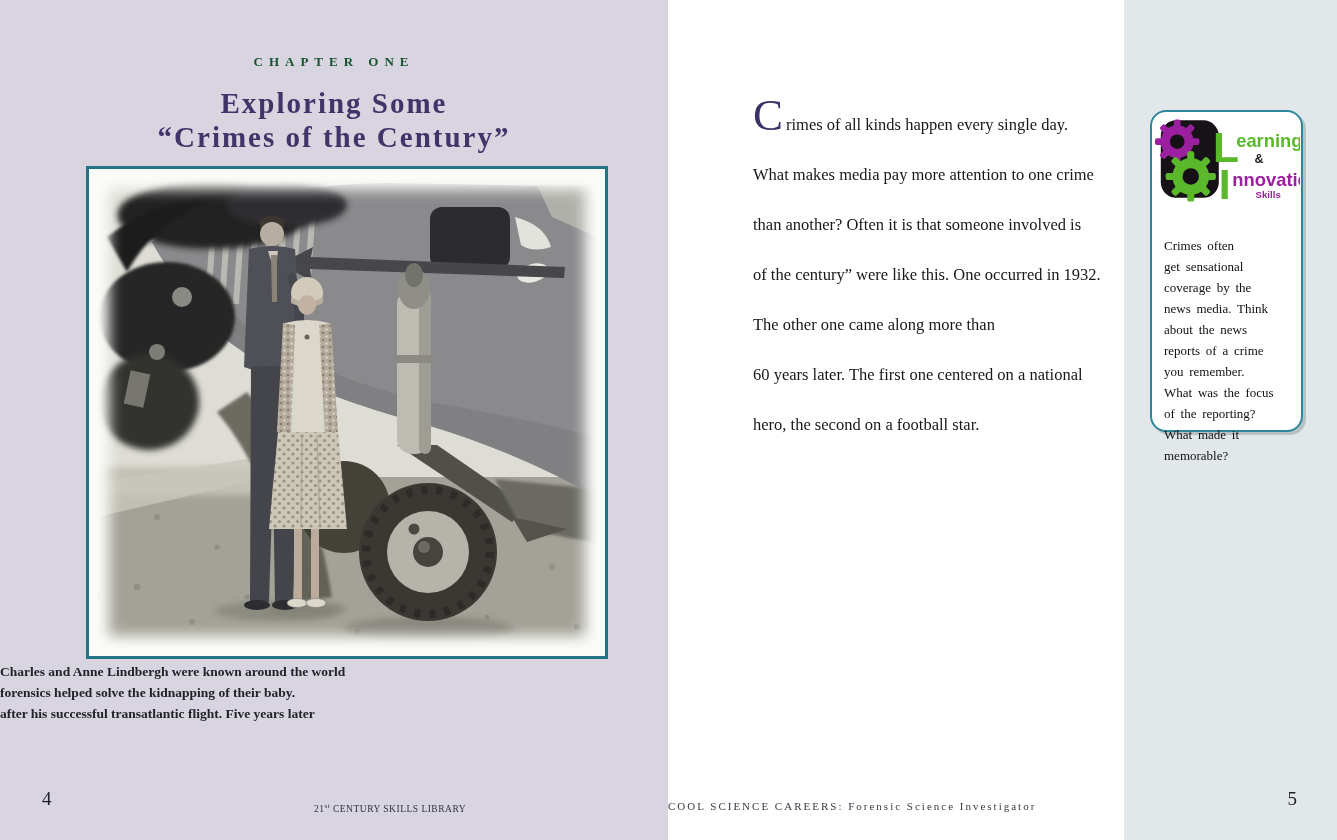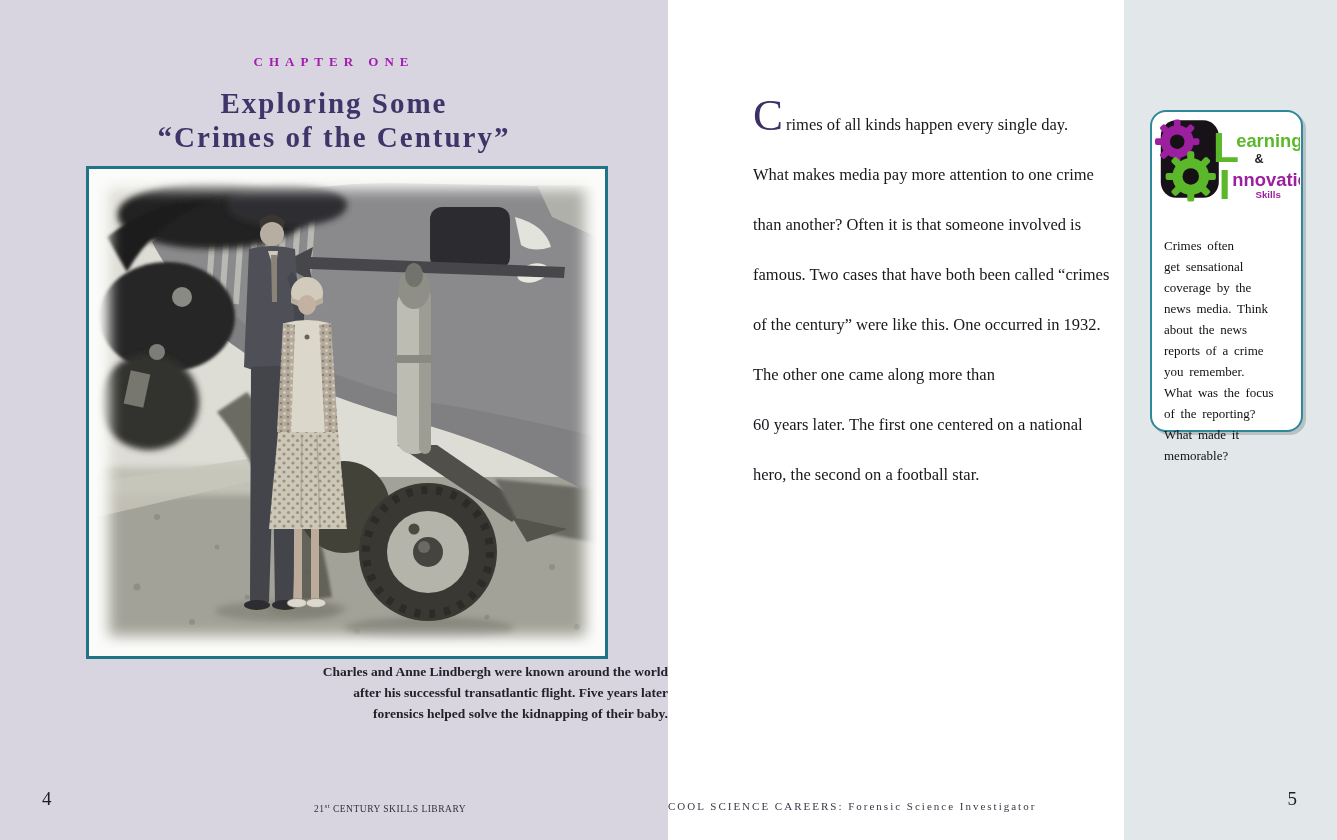--- a/index.html
+++ b/index.html
@@ -9,34 +9,34 @@
     font-family:"Liberation Serif", serif; color:#17171c;
   }
   
   .page-left  { position:absolute; left:0;     top:0; width:668px;  height:840px; background:#d9d5e0; }
   .page-right { position:absolute; left:668px; top:0; width:456px;  height:840px; background:#ffffff; }
   .strip      { position:absolute; left:1124px;top:0; width:213px;  height:840px; background:#e2e8e9; }
 
   
   .chapter {
     position:absolute; left:0; right:0; top:54px; text-align:center;
-    font-size:13px; font-weight:bold; letter-spacing:6px; color:#a21caf;
+    font-size:13px; font-weight:bold; letter-spacing:6px; color:#14532d;
   }
   .title {
     position:absolute; left:0; right:0; top:86px; text-align:center;
     font-size:29px; letter-spacing:2px; color:#3f3569; line-height:1.18; font-weight:bold; margin:0;
   }
   .photo-frame {
     position:absolute; left:86px; top:166px; width:522px; height:493px;
     box-sizing:border-box; border:3px solid #1f7486; background:#fbfbfa; padding:8px; margin:0;
   }
   .photo-inner { width:500px; height:471px; overflow:hidden; background:#d6d6cf; }
   .caption {
-    position:absolute; left:0; right:0; top:662px; text-align:right;
-    font-size:13.5px; font-weight:bold; color:#222229; line-height:1.55;padding-left:44px;
+    position:absolute; left:0; right:0; top:662px; text-align:left;
+    font-size:13.5px; font-weight:bold; color:#222229; line-height:1.55;
   }
   .pagenum { position:absolute; font-size:19px; color:#1d1d24; }
   .pagenum.pl { left:42px;  top:788px; }
   .pagenum.pr { right:40px; top:788px; }
   .footer-left {
     position:absolute; left:240px; top:802px; width:300px; text-align:center;
     font-size:9.5px; letter-spacing:.5px; color:#30303c;
   }
   .footer-left sup { font-size:7px; }
 
@@ -212,37 +212,36 @@
           <polygon points="398,302 500,312 500,366 425,352" fill="#6b6a63" filter="url(#b1)"></polygon>
           <polygon points="415,340 470,352 430,365" fill="#54534c"></polygon>
 
           <rect x="-8" y="-8" width="516" height="487" fill="none" stroke="#fbfbf9" stroke-width="40" filter="url(#b3)"></rect>
         </svg>
       </div>
     </figure>
 
     <div class="caption">
       <div>Charles and Anne Lindbergh were known around the world</div>
+      <div>forensics helped solve the kidnapping of their baby.</div>
       <div>after his successful transatlantic flight. Five years later</div>
-      <div>forensics helped solve the kidnapping of their baby.</div>
     </div>
 
     <div class="pagenum pl">4</div>
     <div class="footer-left"><span>21</span><sup>st</sup><span> CENTURY SKILLS LIBRARY</span></div>
   </section>
 
   <section class="page-right">
     <div class="body-text">
       <div class="bline first">
         <span class="dropcap">C</span>
         <span>rimes of all kinds happen every single day.</span>
       </div>
       <div class="bline">What makes media pay more attention to one crime</div>
       <div class="bline">than another? Often it is that someone involved is</div>
-      <div class="bline">famous. Two cases that have both been called “crimes</div>
       <div class="bline">of the century” were like this. One occurred in 1932.</div>
       <div class="bline">The other one came along more than</div>
       <div class="bline">60 years later. The first one centered on a national</div>
       <div class="bline">hero, the second on a football star.</div>
     </div>
     <div class="footer-right">COOL SCIENCE CAREERS: Forensic Science Investigator</div>
   </section>
 
   <aside class="strip">
     <div class="skill-box">

